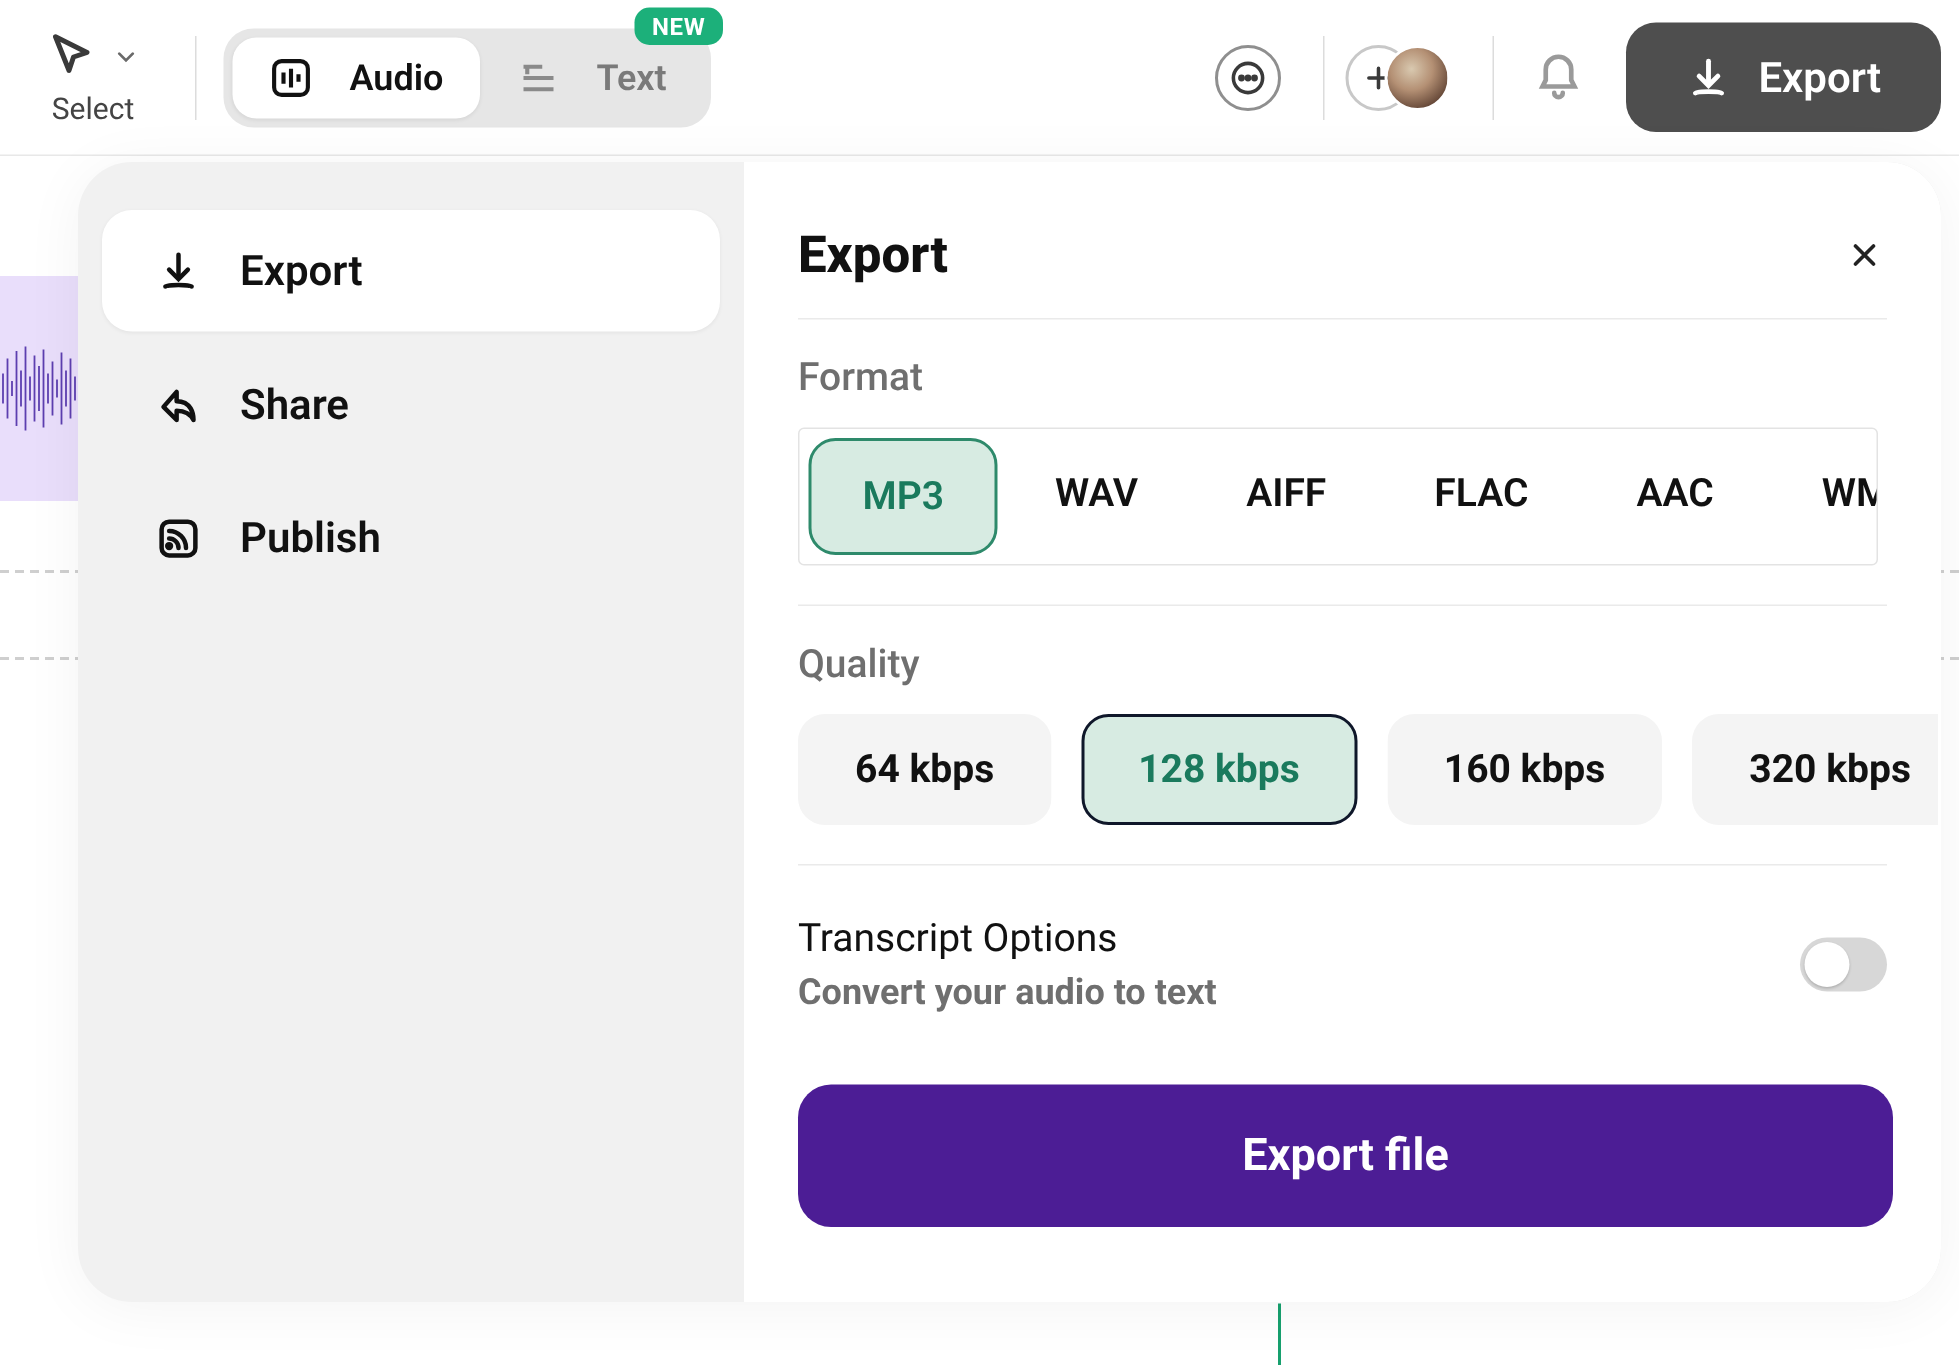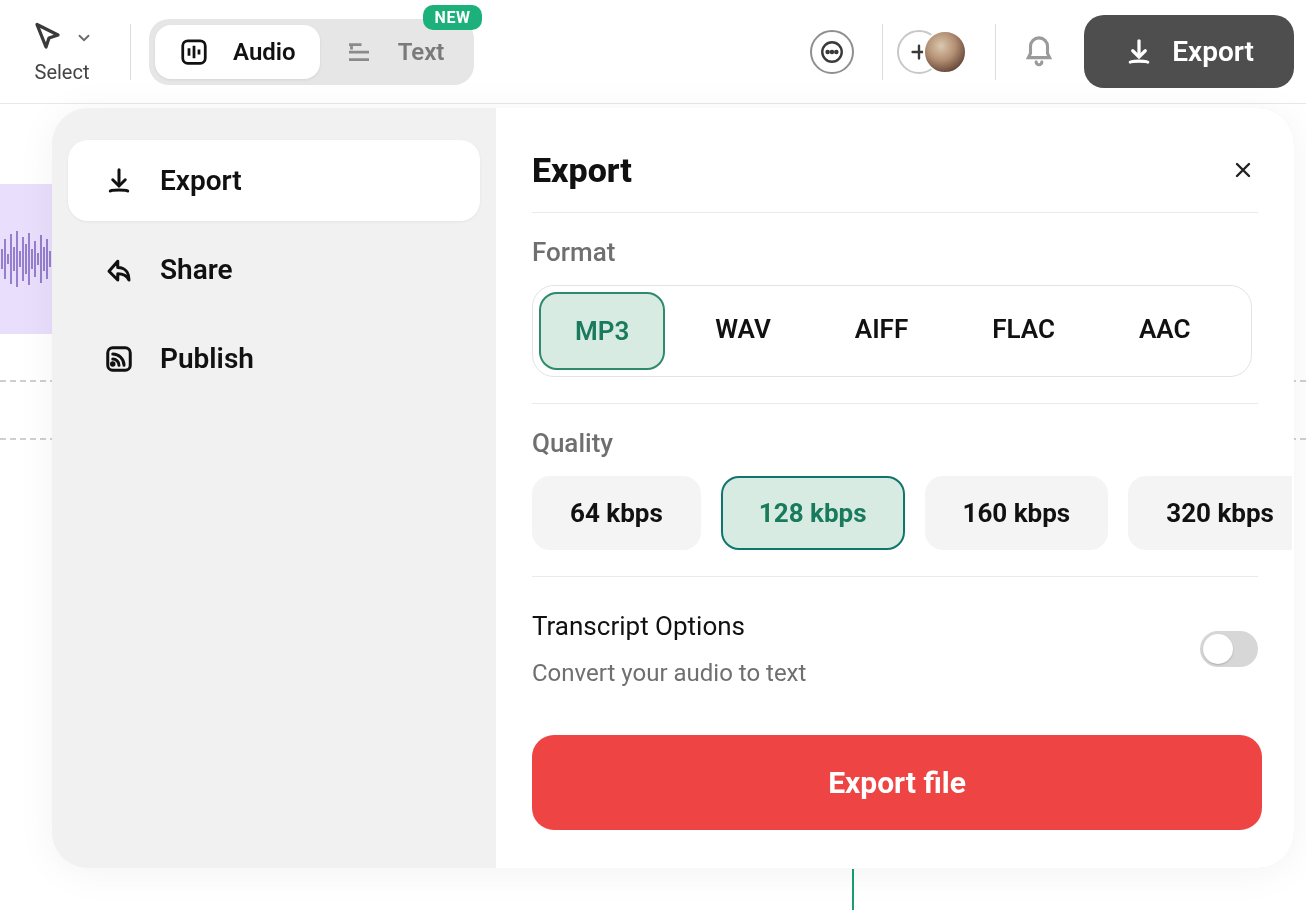--- a/index.html
+++ b/index.html
@@ -117,60 +117,60 @@
     border-radius: 0 36px 36px 0;
   }
   .main-header { display:flex; align-items:center; justify-content:space-between; }
   .main-title { font-size: 34px; font-weight: 800; color:#111; }
   .close-x { cursor:pointer; width:30px; height:30px; display:flex;align-items:center;justify-content:center;}
   .hr { height:1px; background:#eaeaea; margin-top: 22px; }
   
   .section-label { font-size: 26px; color:#6f6f6f; font-weight:500; margin-top: 24px; margin-bottom: 18px; }
   
   .format-row {
-    display:flex; gap:16px; border:1px solid #e3e3e3; border-radius:22px;
+    display:flex; gap:4px; border:1px solid #e3e3e3; border-radius:4px;
     padding: 6px; overflow:hidden; width: 720px;
   }
   .format-chip {
     flex: 0 0 auto;
     padding: 22px 34px; font-size:26px; font-weight:600;
     color:#111; border-radius:18px; cursor:pointer;
     text-align:center;
   }
   .format-chip.sel {
     background:#d7ebe2; color:#1a7a5d; border:2px solid #2e8a6b;
   }
   
   .quality-row { display:flex; gap:20px; width: 760px; overflow:hidden; }
   .quality-chip {
     flex:0 0 auto; padding: 20px 36px;
     background:#f4f4f4; border-radius:18px;
     font-size:26px; font-weight:700; color:#111;
     cursor:pointer; border:2px solid transparent;
   }
   .quality-chip.sel {
-    background:#d7ebe2; color:#1a7a5d; border:2px solid #0f766e;
+    background:#d7ebe2; color:#1a7a5d; border:2px solid #0f172a;
   }
   
   .transcript-row { display:flex; justify-content:space-between; align-items:center; margin-top:34px; }
   .t-left .t-title { font-size:26px; font-weight:400; color:#111; }
-  .t-left .t-sub   { font-size:24px; color:#6f6f6f; margin-top:18px; }
+  .t-left .t-sub   { font-size:24px; color:#6f6f6f; margin-top:6px;font-weight:bold; }
   .toggle {
     width:58px; height:36px; background:#d7d7d7; border-radius:20px;
     position:relative; cursor:pointer;
   }
   .toggle .knob {
     position:absolute; top:3px; left:3px;
     width:30px; height:30px; background:#fff; border-radius:50%;
     box-shadow:0 1px 2px rgba(0,0,0,.2);
   }
   
   .export-file-btn {
     margin-top: 48px;
-    background:#ef4444; color:#fff;
+    background:#4c1d95; color:#fff;
     width:730px; padding: 30px 0;
     border-radius:22px; text-align:center;
     font-size:30px; font-weight:700; cursor:pointer;
   }
   
   svg { display:block; }
 </style>
 </head>
 <body>
 

